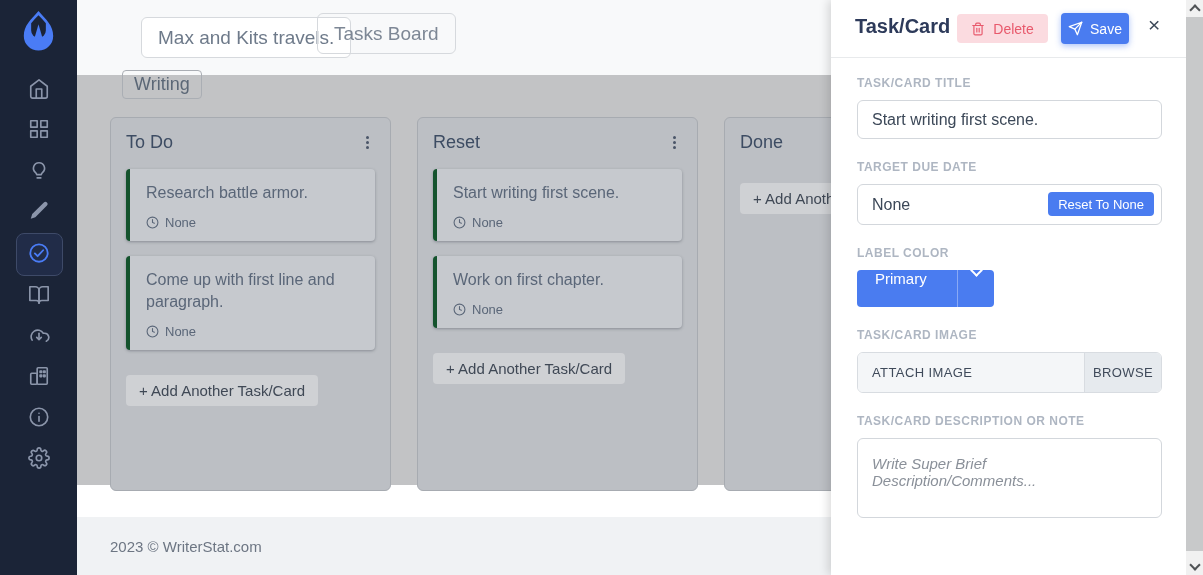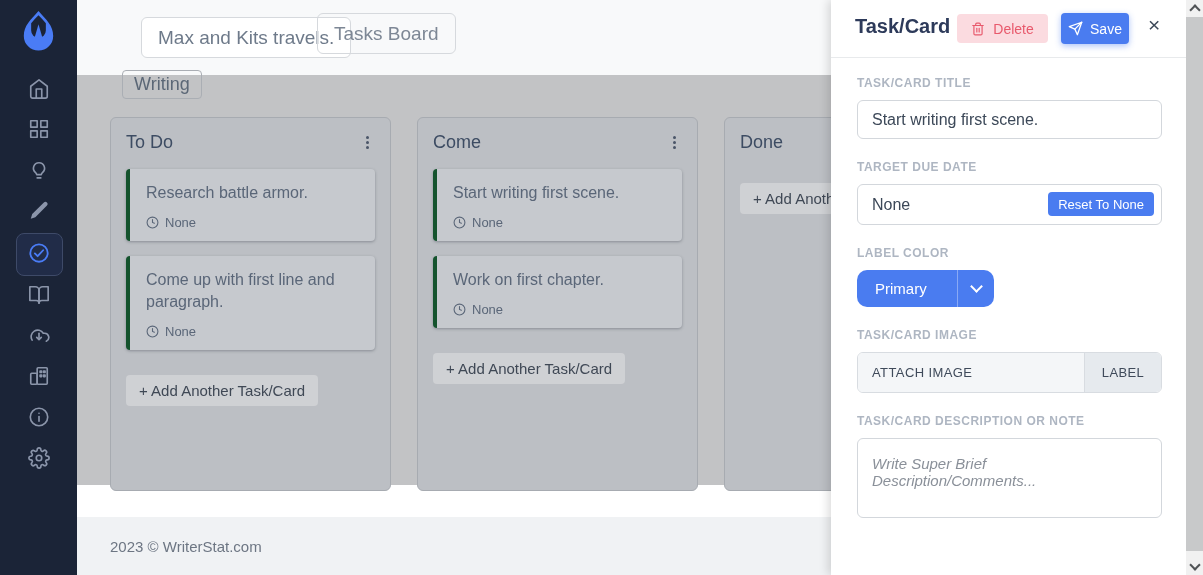--- a/index.html
+++ b/index.html
@@ -63,22 +63,22 @@
 
   .panel-body{position:absolute;top:57px;left:26px;right:24px;bottom:0;}
   .field-label{font-size:12px;font-weight:bold;color:#aeb6c2;letter-spacing:.5px;margin:21px 0 10px;}
   .field-label:first-child{margin-top:19px;}
   .title-input{width:100%;height:39px;border:1px solid #d3d7dc;border-radius:6px;font-size:16px;
                color:#3c4858;padding:0 14px;box-sizing:border-box;font-family:inherit;outline:none;}
   .due-box{position:relative;height:39px;border:1px solid #d3d7dc;border-radius:6px;display:flex;
            align-items:center;padding:0 14px;font-size:16px;color:#3c4858;cursor:pointer;}
   .reset-btn{position:absolute;right:7px;top:7px;height:24px;background:#4a7cf0;color:#fff;
              font-size:13px;border-radius:4px;padding:0 10px;display:flex;align-items:center;cursor:pointer;}
-  .color-dropdown{width:137px;height:37px;background:#4a7cf0;border-radius:10px;color:#fff;
-                  display:flex;align-items:center;font-size:15px;cursor:pointer;}
+  .color-dropdown{width:137px;height:37px;background:#4a7cf0;border-radius:4px;color:#fff;
+                  display:flex;align-items:flex-start;font-size:15px;cursor:pointer;}
   .color-dropdown .val{flex:1;padding-left:18px;}
   .color-dropdown .sep{width:1px;height:100%;background:rgba(255,255,255,.35);}
   .color-dropdown .chev-wrap{width:36px;display:flex;align-items:center;justify-content:center;}
   .chev-down{width:7px;height:7px;border-right:2px solid #fff;border-bottom:2px solid #fff;
              transform:rotate(45deg);margin-top:-4px;}
   .attach-box{display:flex;border:1px solid #d8dce1;border-radius:6px;overflow:hidden;height:39px;}
   .attach-left{flex:1;background:#f4f6f8;display:flex;align-items:center;padding-left:14px;
                font-size:13px;color:#3f4a5a;letter-spacing:.4px;}
   .browse{width:76px;background:#e6eaee;display:flex;align-items:center;justify-content:center;
           font-size:13px;color:#3f4a5a;border-left:1px solid #d8dce1;cursor:pointer;letter-spacing:.4px;}
@@ -217,21 +217,21 @@
                 <polyline points="12 6.5 12 12 15.5 13.5"></polyline>
               </svg>
             <span>None</span>
           </div>
         </div>
         <div class="add-card">+ Add Another Task/Card</div>
       </div>
 
       <div class="column" style="left:340px">
         <div class="col-header">
-          <div class="col-title">Come</div>
+          <div class="col-title">Reset</div>
           <div class="kebab">
               <i></i>
               <i></i>
               <i></i>
             </div>
         </div>
         <div class="card">
           <div class="card-title">Start writing first scene.</div>
           <div class="card-due">
             <svg width="13" height="13" viewBox="0 0 24 24" fill="none" stroke="currentColor" stroke-width="2" stroke-linecap="round">
@@ -309,21 +309,21 @@
         <span class="val">Primary</span>
         <span class="sep"></span>
         <span class="chev-wrap">
             <span class="chev-down"></span>
           </span>
       </div>
 
       <div class="field-label">TASK/CARD IMAGE</div>
       <div class="attach-box">
         <div class="attach-left">ATTACH IMAGE</div>
-        <div class="browse">LABEL</div>
+        <div class="browse">BROWSE</div>
       </div>
 
       <div class="field-label">TASK/CARD DESCRIPTION OR NOTE</div>
       <textarea class="desc-textarea" placeholder="Write Super Brief Description/Comments..." style=""></textarea>
     </div>
   </div>
 
   <div class="scrollbar">
     <div class="sb-btn sb-up">
         <span class="chev-up-sm"></span>

